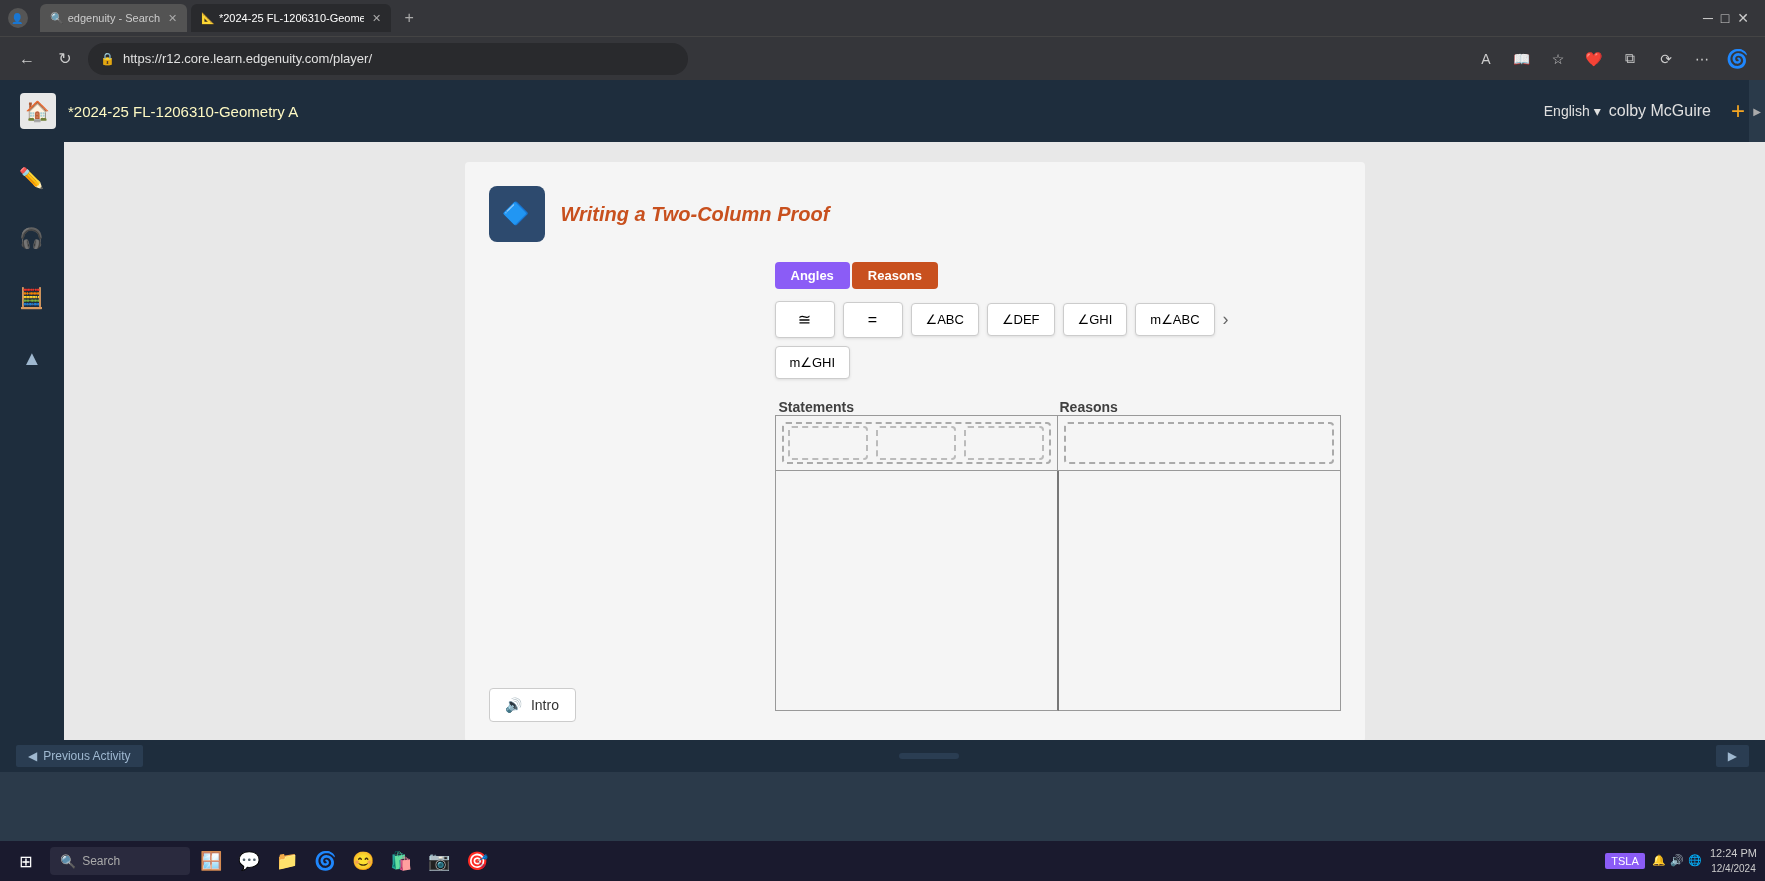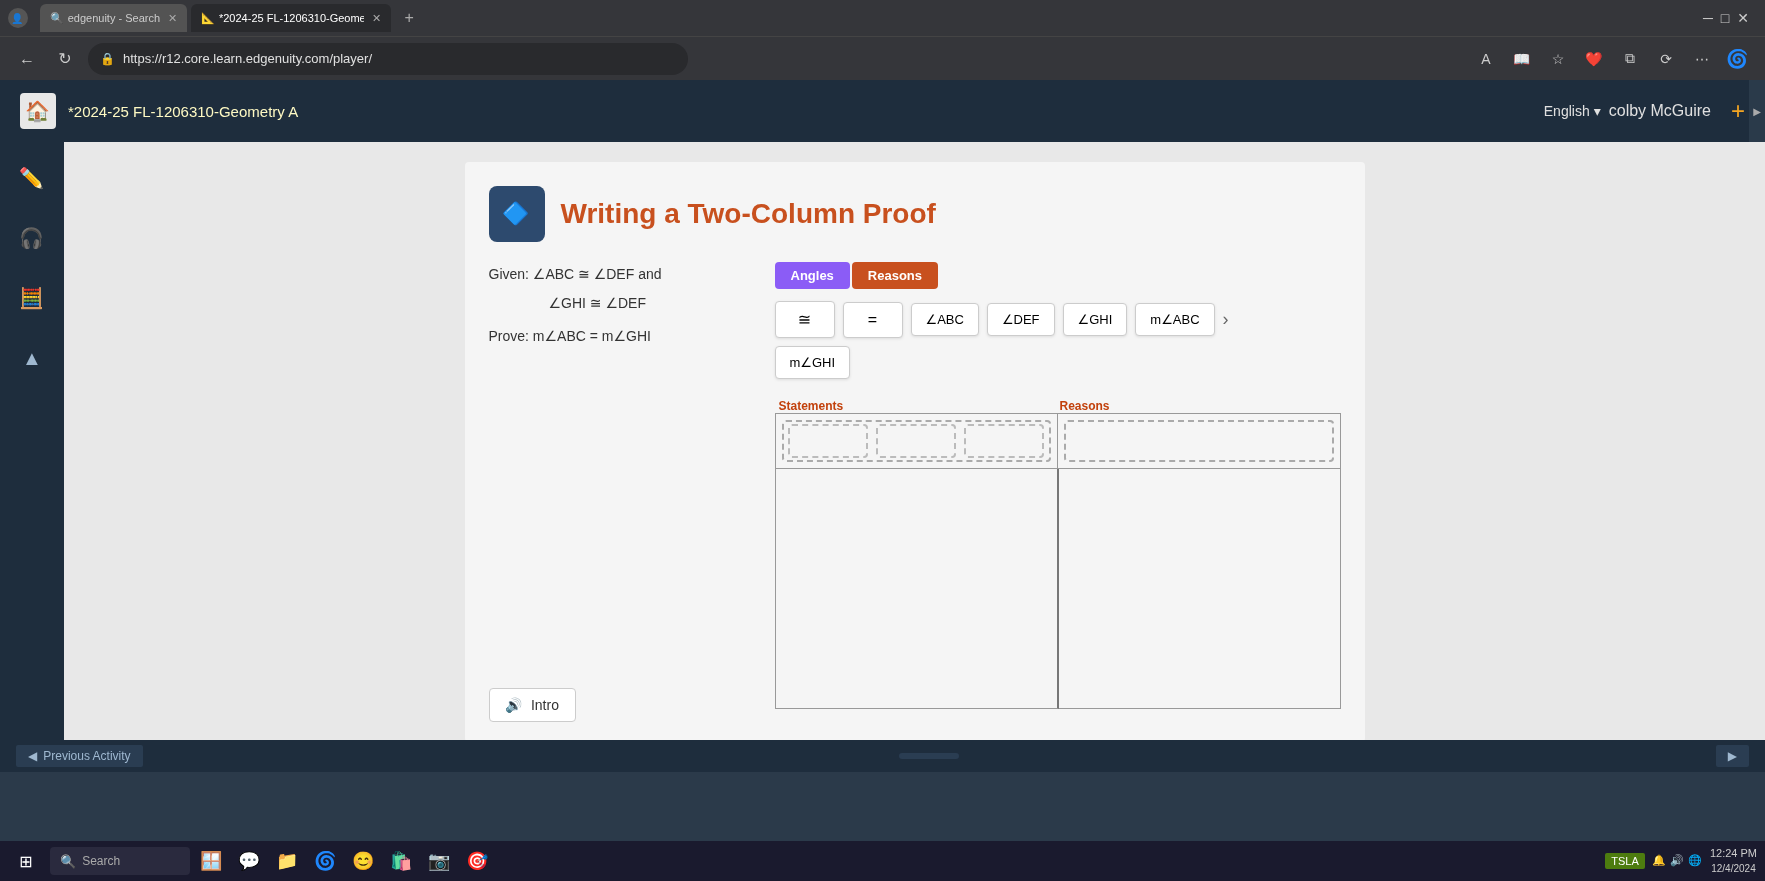--- a/index.html
+++ b/index.html
@@ -222,22 +222,23 @@
       width: 56px; height: 56px;
       background: #2d4a6e;
       border-radius: 8px;
       display: flex; align-items: center; justify-content: center;
       margin-right: 16px;
       font-size: 28px;
     }
 
     .lesson-title {
       color: #c8501e;
-      font-size: 28px;
+      font-size: 20px;
       font-weight: bold;
+      font-style: italic;
     }
 
     
     .given-prove {
       margin-bottom: 20px;
       font-size: 14px;
       color: #333;
       line-height: 1.8;
     }
 
@@ -438,21 +439,21 @@
     .taskbar-sys-tray {
       margin-left: auto;
       display: flex;
       align-items: center;
       gap: 8px;
       color: #ccc;
       font-size: 11px;
     }
 
     .tsla-badge {
-      background: #4d7c0f;
+      background: #8b5cf6;
       color: #fff;
       font-size: 11px;
       padding: 2px 6px;
       border-radius: 2px;
       display: flex;
       align-items: center;
       gap: 4px;
     }
 
     .time-display {
@@ -538,25 +539,20 @@
       <div class="lesson-header">
         <div class="try-it-icon">
           <span style="font-size:22px;">🔷</span>
         </div>
         <h1 class="lesson-title">Writing a Two-Column Proof</h1>
       </div>
 
       <div style="display:flex;">
 
         <div style="min-width:270px;">
-          <div class="given-prove">
-            <p>Given: ∠ABC ≅ ∠DEF and</p>
-            <p style="padding-left:60px;">∠GHI ≅ ∠DEF</p>
-            <p style="margin-top:8px;">Prove: m∠ABC = m∠GHI</p>
-          </div>
 
         </div>
 
         <div style="flex:1;padding-left:16px;">
 
           <div class="tabs-row">
             <button class="tile-tab angles">Angles</button>
             <button class="tile-tab reasons">Reasons</button>
           </div>
 
@@ -568,21 +564,21 @@
             <div class="tile"><span>∠GHI</span></div>
             <div class="tile"><span>m∠ABC</span></div>
             <span class="tiles-arrow">›</span>
           </div>
 
           <div class="tiles-row">
             <div class="tile"><span>m∠GHI</span></div>
           </div>
 
           <div style="margin-top:20px;">
-            <div style="display:flex;font-size:12px;font-weight:600;color:#c2410c;margin-bottom:0;padding-left:4px;">
+            <div style="display:flex;font-size:14px;font-weight:600;color:#404040;margin-bottom:0;padding-left:4px;">
               <div style="flex:1;">Statements</div>
               <div style="flex:1;">Reasons</div>
             </div>
 
             <div style="display:flex;border:1px solid #999;margin-bottom:0;">
               <div style="flex:1;border-right:1px solid #999;padding:6px;">
                 <div class="drop-zone">
                   <div class="drop-zone-inner"></div>
                   <div class="drop-zone-inner"></div>
                   <div class="drop-zone-inner"></div>

